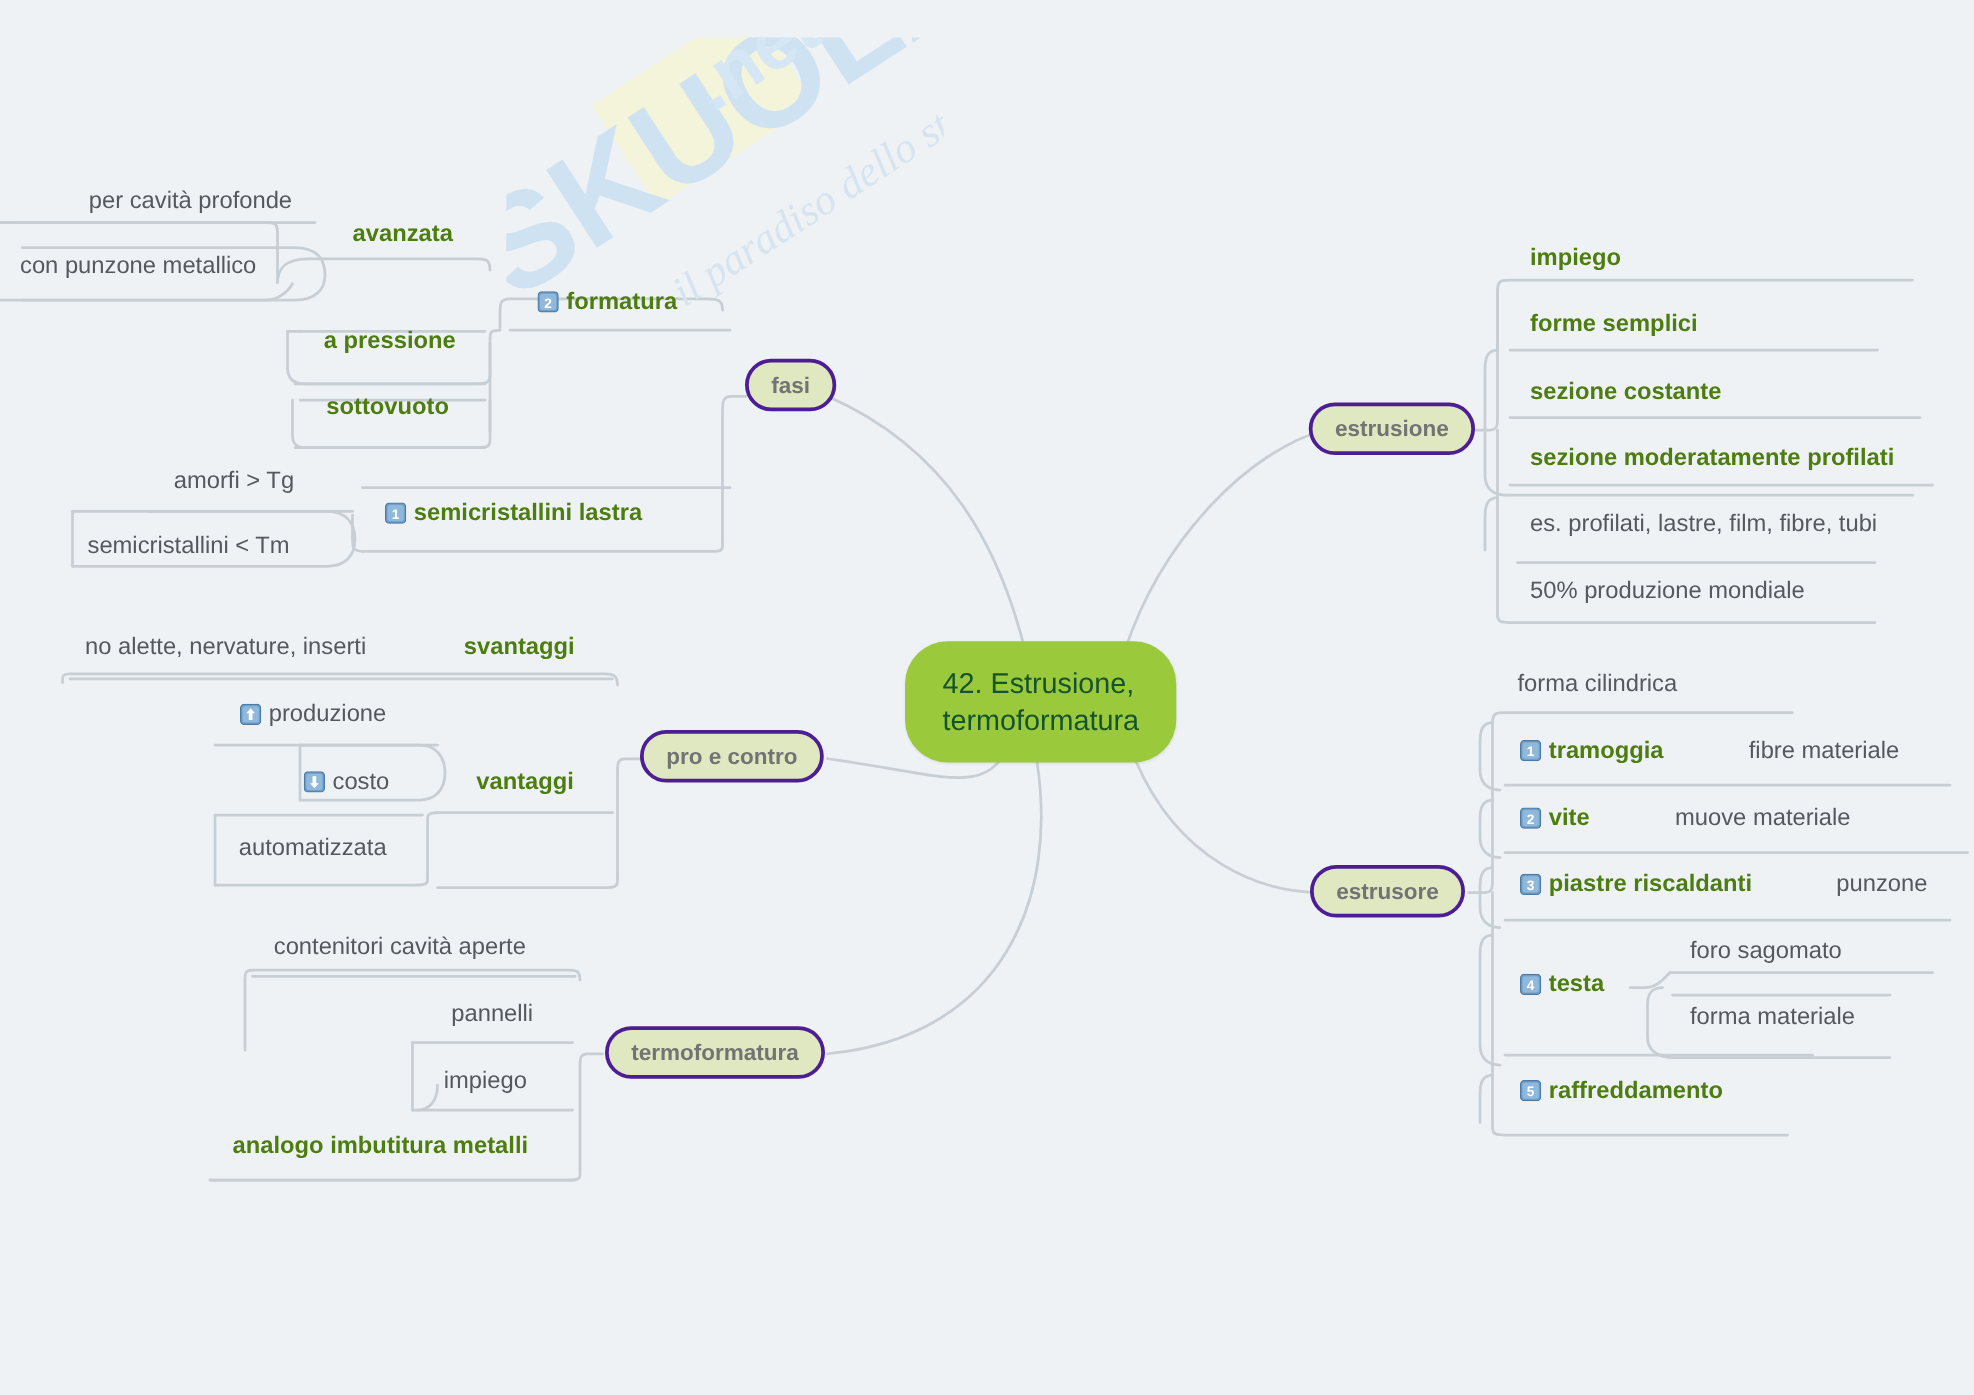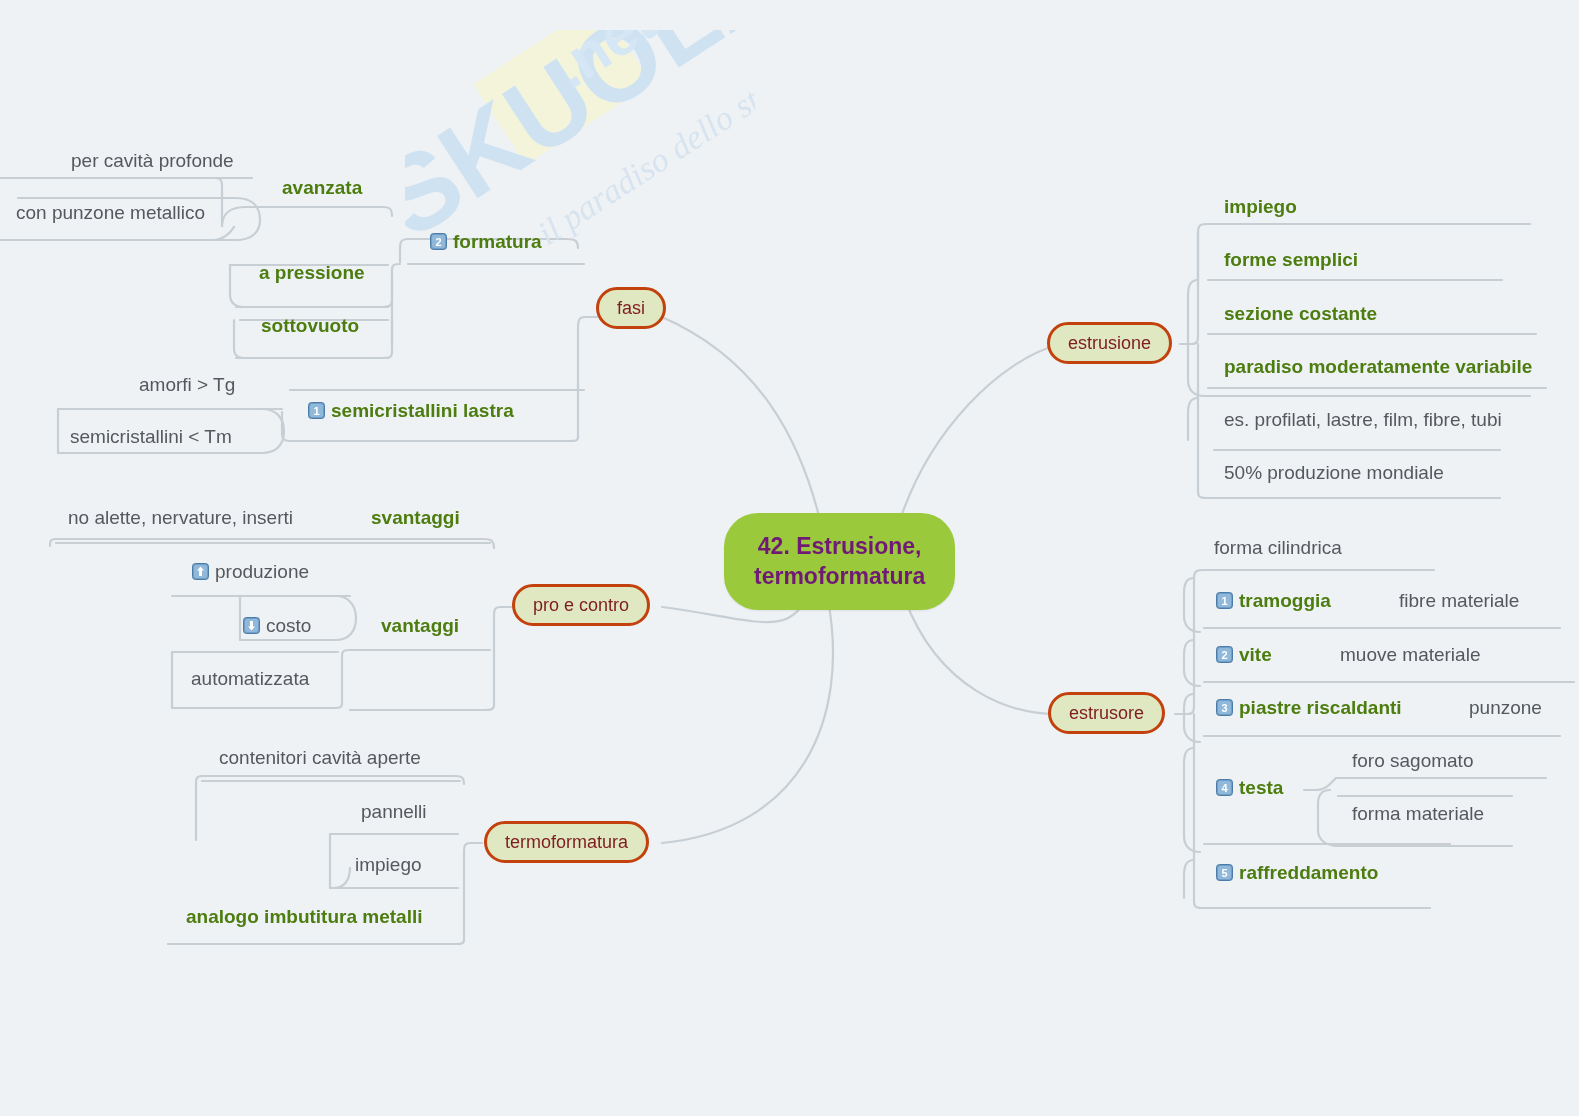--- a/index.html
+++ b/index.html
@@ -38,36 +38,35 @@
   .node {
     position: absolute;
     white-space: nowrap;
     color: #3f4449;
     line-height: 1;
   }
 
   
   .root {
     background: #9aca3c;
-    color: #701a75;
-    font-weight: bold;
+    color: #14532d;
+    font-weight: normal;
     font-size: 23px;
     line-height: 1.32;
     border-radius: 34px;
     padding: 18px 30px;
-    text-align: center;
     box-shadow: 0 1px 2px rgba(0,0,0,.08);
   }
 
   
   .pill {
     background: #dfe8c1;
-    border: 3px solid #c2410c;
-    color: #7f1d1d;
-    font-weight: normal;
+    border: 3px solid #4c1d95;
+    color: #737373;
+    font-weight: bold;
     font-size: 18px;
     border-radius: 22px;
     padding: 9px 18px;
     text-align: center;
   }
 
   
   .leaf {
     font-size: 19px;
     color: #55595e;
@@ -316,21 +315,21 @@
   <div class="node leaf" style="left:355px; top:855px;">impiego</div>
 
   <div class="node leaf bold" style="left:186px; top:907px;">analogo imbutitura metalli</div>
 
   <div class="node leaf bold" style="left:1224px; top:197px;">impiego</div>
 
   <div class="node leaf bold" style="left:1224px; top:250px;">forme semplici</div>
 
   <div class="node leaf bold" style="left:1224px; top:304px;">sezione costante</div>
 
-  <div class="node leaf bold" style="left:1224px; top:357px;">paradiso moderatamente variabile</div>
+  <div class="node leaf bold" style="left:1224px; top:357px;">sezione moderatamente profilati</div>
 
   <div class="node leaf" style="left:1224px; top:410px;">es. profilati, lastre, film, fibre, tubi</div>
 
   <div class="node leaf" style="left:1224px; top:463px;">50% produzione mondiale</div>
 
   <div class="node leaf" style="left:1214px; top:538px;">forma cilindrica</div>
 
   <div class="node leaf bold row" style="left:1216px; top:591px;">
     <span class="badge">
       <svg width="17" height="17" viewBox="0 0 17 17">

